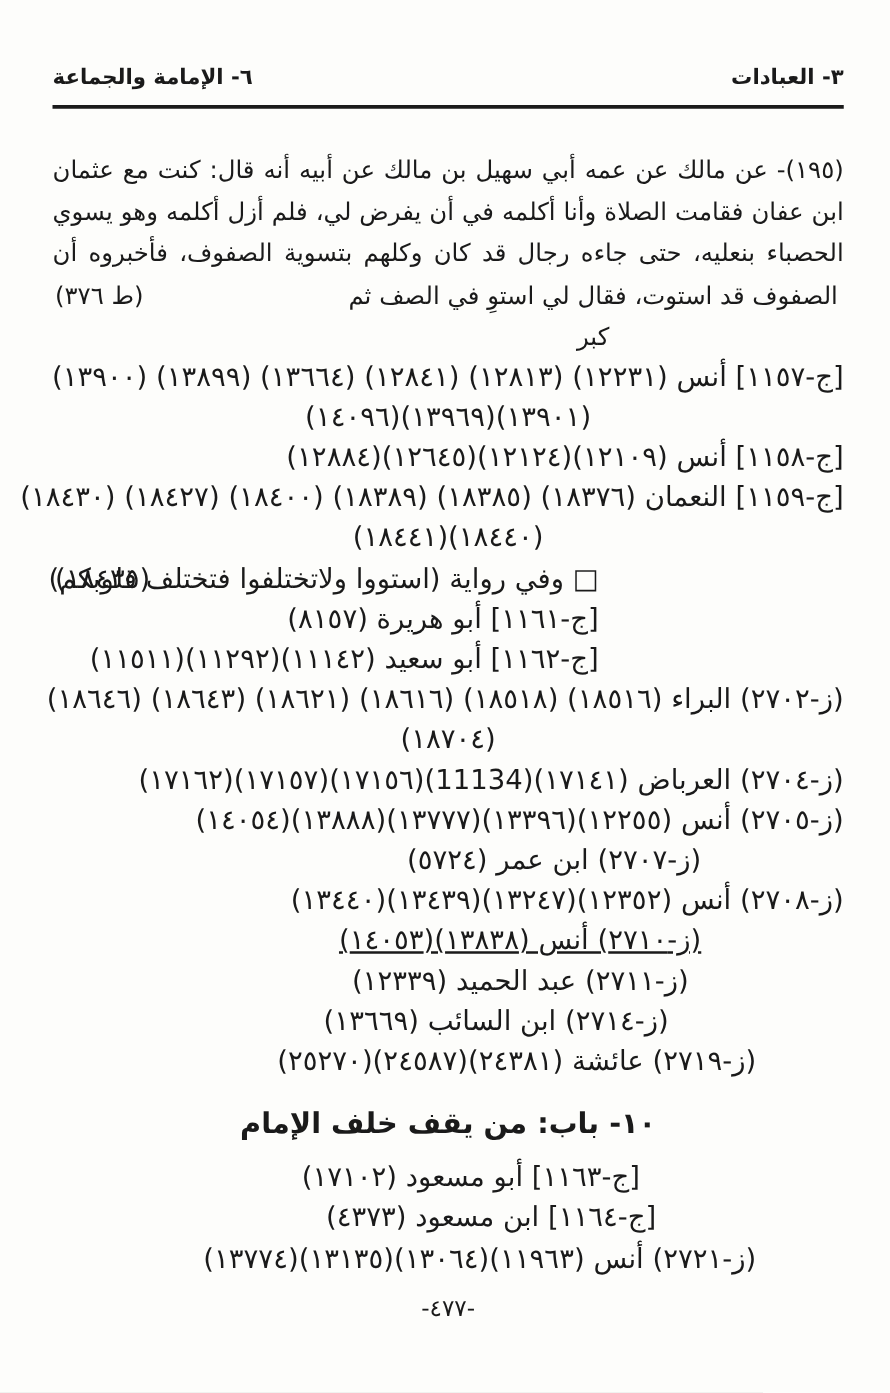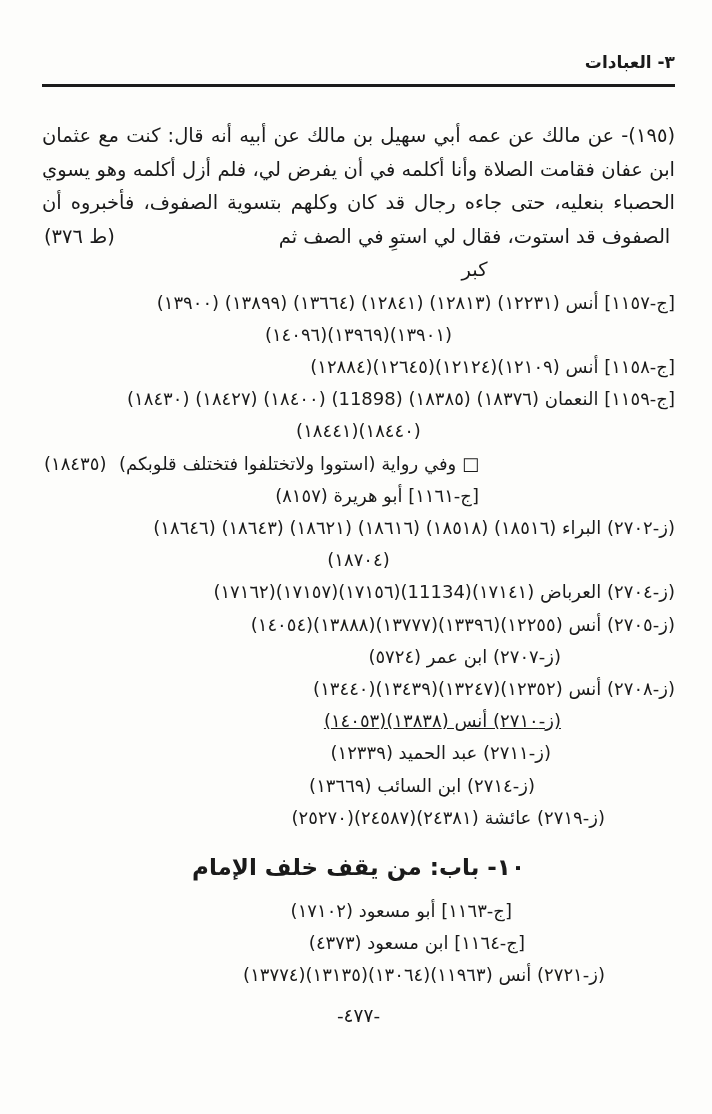--- a/index.html
+++ b/index.html
@@ -59,21 +59,21 @@
     margin-left: 0;
     text-align: center;
   }
   .side-note {
     position: absolute;
     left: 2px;
     top: 0;
     white-space: nowrap;
   }
   .refs {
-    font-size: 18px;
+    font-size: 22px;
     line-height: 32.2px;
   }
   .ref-line {
     position: relative;
     text-align: right;
     white-space: nowrap;
   }
   .ref-line.center {
     text-align: center;
   }
@@ -91,20 +91,21 @@
     letter-spacing: 1px;
   }
 </style>
 </head>
 <body>
 
 <div class="page">
 
   <header class="page-header" dir="rtl">
     <span>٣- العبادات</span>
+    <span>٦- الإمامة والجماعة</span>
   </header>
 
   <hr class="header-rule">
 
   <main class="content" dir="rtl">
 
     <section class="hadith-paragraph">
       <div>
 
           <div class="para-line">(١٩٥)- عن مالك عن عمه أبي سهيل بن مالك عن أبيه أنه قال: كنت مع عثمان</div>
@@ -130,39 +131,43 @@
           <span class="ref-text">(١٣٩٠١)(١٣٩٦٩)(١٤٠٩٦)</span>
           <span class="side-note"></span>
         </div>
 
         <div class="ref-line">
           <span class="ref-text">[ج-١١٥٨] أنس (١٢١٠٩)(١٢١٢٤)(١٢٦٤٥)(١٢٨٨٤)</span>
           <span class="side-note"></span>
         </div>
 
         <div class="ref-line">
-          <span class="ref-text">[ج-١١٥٩] النعمان (١٨٣٧٦) (١٨٣٨٥) (11898) (١٨٤٠٠) (١٨٤٢٧) (١٨٤٣٠)</span>
+          <span class="ref-text">[ج-١١٥٩] النعمان (١٨٣٧٦) (١٨٣٨٥) (١٨٣٨٩) (١٨٤٠٠) (١٨٤٢٧) (١٨٤٣٠)</span>
           <span class="side-note"></span>
         </div>
 
         <div class="ref-line center">
           <span class="ref-text">(١٨٤٤٠)(١٨٤٤١)</span>
           <span class="side-note"></span>
         </div>
 
         <div class="ref-line" style="padding-right: 196px;">
           <span class="ref-text">□ وفي رواية (استووا ولاتختلفوا فتختلف قلوبكم)</span>
           <span class="side-note">(١٨٤٣٥)</span>
         </div>
 
         <div class="ref-line" style="padding-right: 196px;">
           <span class="ref-text">[ج-١١٦١] أبو هريرة (٨١٥٧)</span>
           <span class="side-note"></span>
         </div>
 
+        <div class="ref-line" style="padding-right: 196px;">
+          <span class="ref-text">[ج-١١٦٢] أبو سعيد (١١١٤٢)(١١٢٩٢)(١١٥١١)</span>
+          <span class="side-note"></span>
+        </div>
 
         <div class="ref-line">
           <span class="ref-text">(ز-٢٧٠٢) البراء  (١٨٥١٦) (١٨٥١٨) (١٨٦١٦) (١٨٦٢١) (١٨٦٤٣) (١٨٦٤٦)</span>
           <span class="side-note"></span>
         </div>
 
         <div class="ref-line center">
           <span class="ref-text">(١٨٧٠٤)</span>
           <span class="side-note"></span>
         </div>

